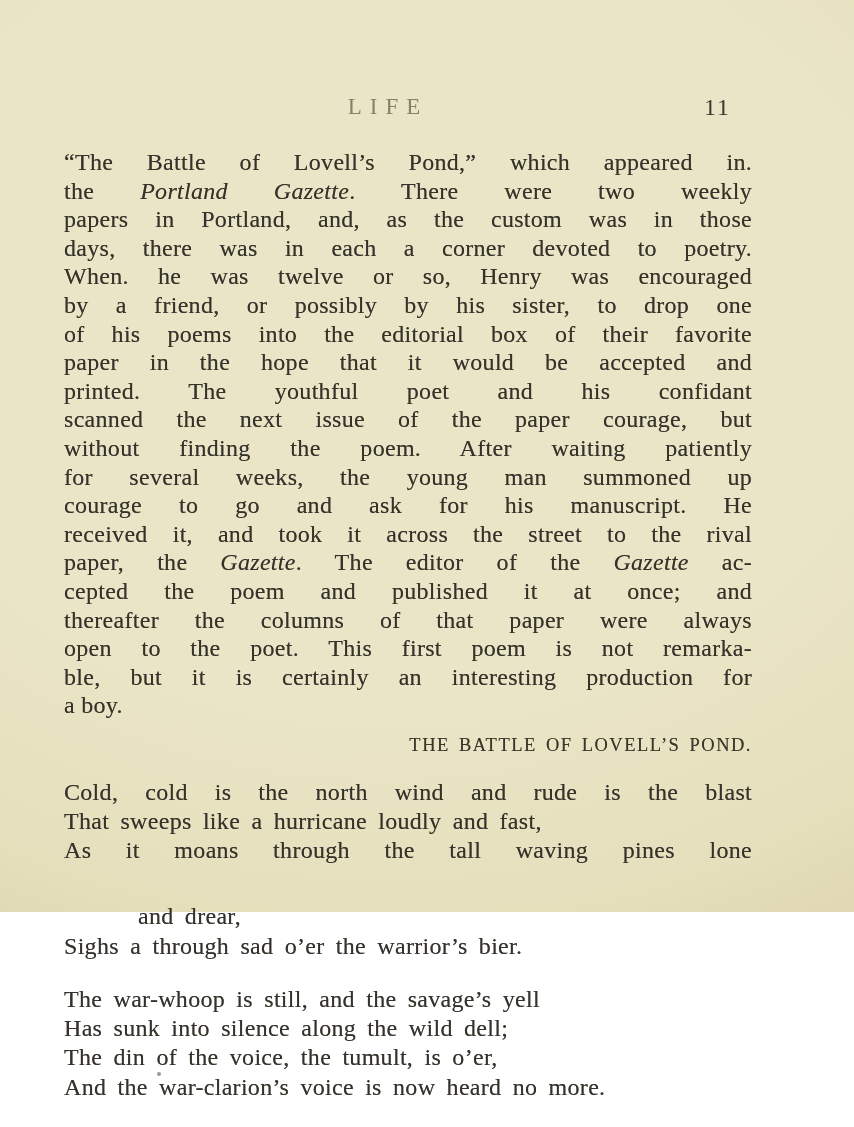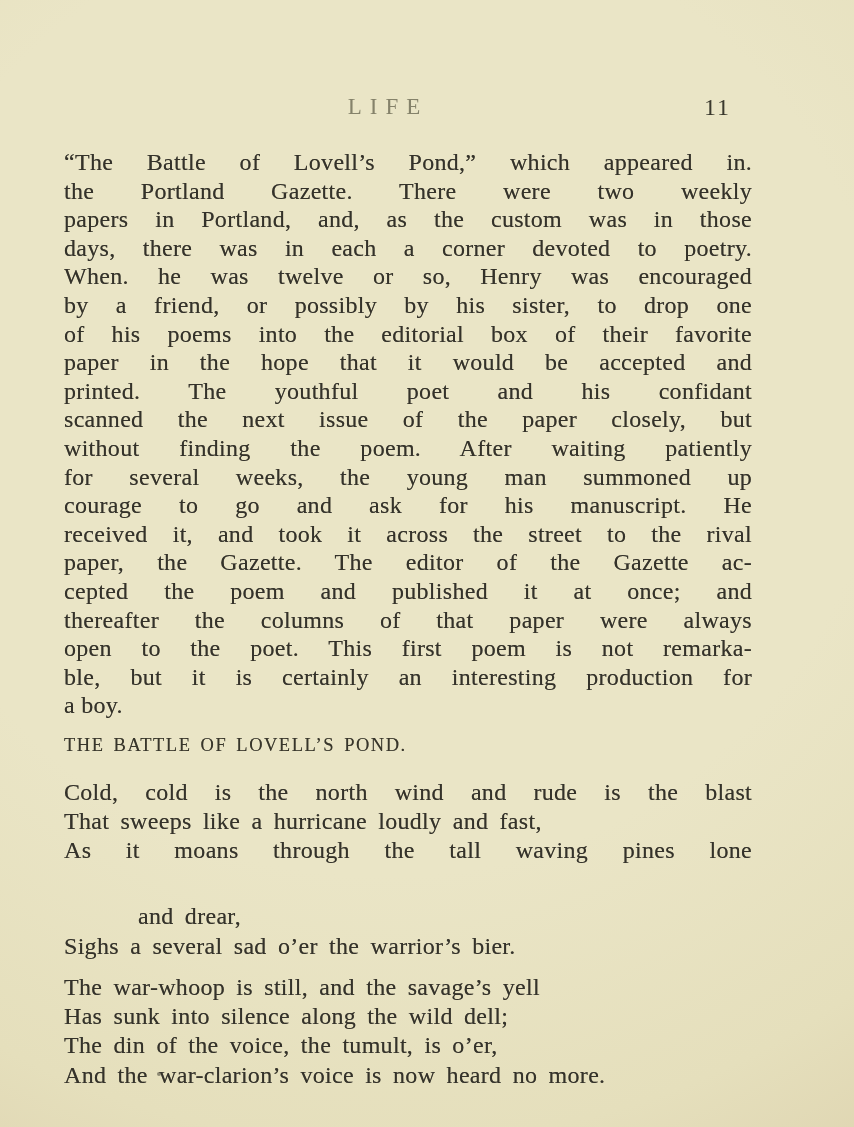--- a/index.html
+++ b/index.html
@@ -3,21 +3,21 @@
 <meta charset="utf-8">
 <style>
   html, body { margin: 0; padding: 0; }
   body {
     width: 854px; height: 1127px;
     font-family: "Liberation Serif", "DejaVu Serif", serif;
     overflow: hidden;
   }
   .page {
     position: relative;
-    width: 854px; height: 1127px;
+    width: 854px; height: 912px;
     background:
       radial-gradient(ellipse 130% 95% at 45% 35%,
         var(--paper) 0%, var(--paper) 45%,
         #e5dfbc 70%, #ddd2ae 88%, var(--paper-edge) 100%);
     color: var(--ink);
   }
   .content {
     position: absolute;
     left: 64px; top: 0;
     width: 688px;
@@ -40,37 +40,37 @@
   }
   
   .paragraph {
     margin-top: 26px;
     font-size: 24px; line-height: 28.6px;
     letter-spacing: 0.3px;
     text-shadow: 0 0 0.5px rgba(52,50,42,0.55);
   }
   .line { text-align: justify; text-justify: inter-word; white-space: normal; }
   .line.just { text-align-last: justify; }
-  .line .it { }
+  .line .it { font-style: italic; }
   
   .poem-heading {
     margin-top: 15px;
-    text-align: left;
+    text-align: right;
     font-size: 18.5px; letter-spacing: 1.5px; word-spacing: 3px;
     color: #38362b;
     text-shadow: 0 0 0.5px rgba(52,50,42,0.5);
   }
   
   .poem {
     margin-top: 22px;
     font-size: 24px; line-height: 29.2px;
     letter-spacing: 0.3px; word-spacing: 5px;
     text-shadow: 0 0 0.5px rgba(52,50,42,0.55);
   }
-  .stanza + .stanza { margin-top: 12px; }
+  .stanza + .stanza { margin-top: 24px; }
   .pline { text-align: left; }
   .pline.just { text-align: justify; text-align-last: justify; }
   .pline.indent { padding-left: 74px; margin-top: 37px; }
   
   .ink-speck {
     position: absolute;
     left: 157px; top: 1072px;
     width: 4px; height: 4px; border-radius: 50%;
     background: rgba(70,68,56,0.55);
   }
@@ -89,42 +89,42 @@
     <div class="paragraph" id="paragraph">
         <div class="line just"><span>“The Battle of Lovell’s Pond,” which appeared in.</span></div>
         <div class="line just"><span>the </span><span class="it">Portland Gazette</span><span>. There were two weekly</span></div>
         <div class="line just"><span>papers in Portland, and, as the custom was in those</span></div>
         <div class="line just"><span>days, there was in each a corner devoted to poetry.</span></div>
         <div class="line just"><span>When. he was twelve or so, Henry was encouraged</span></div>
         <div class="line just"><span>by a friend, or possibly by his sister, to drop one</span></div>
         <div class="line just"><span>of his poems into the editorial box of their favorite</span></div>
         <div class="line just"><span>paper in the hope that it would be accepted and</span></div>
         <div class="line just"><span>printed. The youthful poet and his confidant</span></div>
-        <div class="line just"><span>scanned the next issue of the paper closely, but</span></div>
+        <div class="line just"><span>scanned the next issue of the paper courage, but</span></div>
         <div class="line just"><span>without finding the poem. After waiting patiently</span></div>
         <div class="line just"><span>for several weeks, the young man summoned up</span></div>
         <div class="line just"><span>courage to go and ask for his manuscript. He</span></div>
         <div class="line just"><span>received it, and took it across the street to the rival</span></div>
         <div class="line just"><span>paper, the </span><span class="it">Gazette</span><span>. The editor of the </span><span class="it">Gazette</span><span> ac-</span></div>
         <div class="line just"><span>cepted the poem and published it at once; and</span></div>
         <div class="line just"><span>thereafter the columns of that paper were always</span></div>
         <div class="line just"><span>open to the poet. This first poem is not remarka-</span></div>
         <div class="line just"><span>ble, but it is certainly an interesting production for</span></div>
         <div class="line"><span>a boy.</span></div>
       </div>
 
     <div class="poem-heading">THE BATTLE OF LOVELL’S POND.</div>
 
     <div class="poem" id="poem">
         <div class="stanza">
           <div class="pline just">Cold, cold is the north wind and rude is the blast</div>
           <div class="pline">That sweeps like a hurricane loudly and fast,</div>
           <div class="pline just">As it moans through the tall waving pines lone</div>
           <div class="pline indent">and drear,</div>
-          <div class="pline">Sighs a several sad o’er the warrior’s bier.</div>
+          <div class="pline">Sighs a through sad o’er the warrior’s bier.</div>
         </div>
         <div class="stanza">
           <div class="pline">The war-whoop is still, and the savage’s yell</div>
           <div class="pline">Has sunk into silence along the wild dell;</div>
           <div class="pline">The din of the voice, the tumult, is o’er,</div>
           <div class="pline">And the war-clarion’s voice is now heard no more.</div>
         </div>
       </div>
   </div>
 

